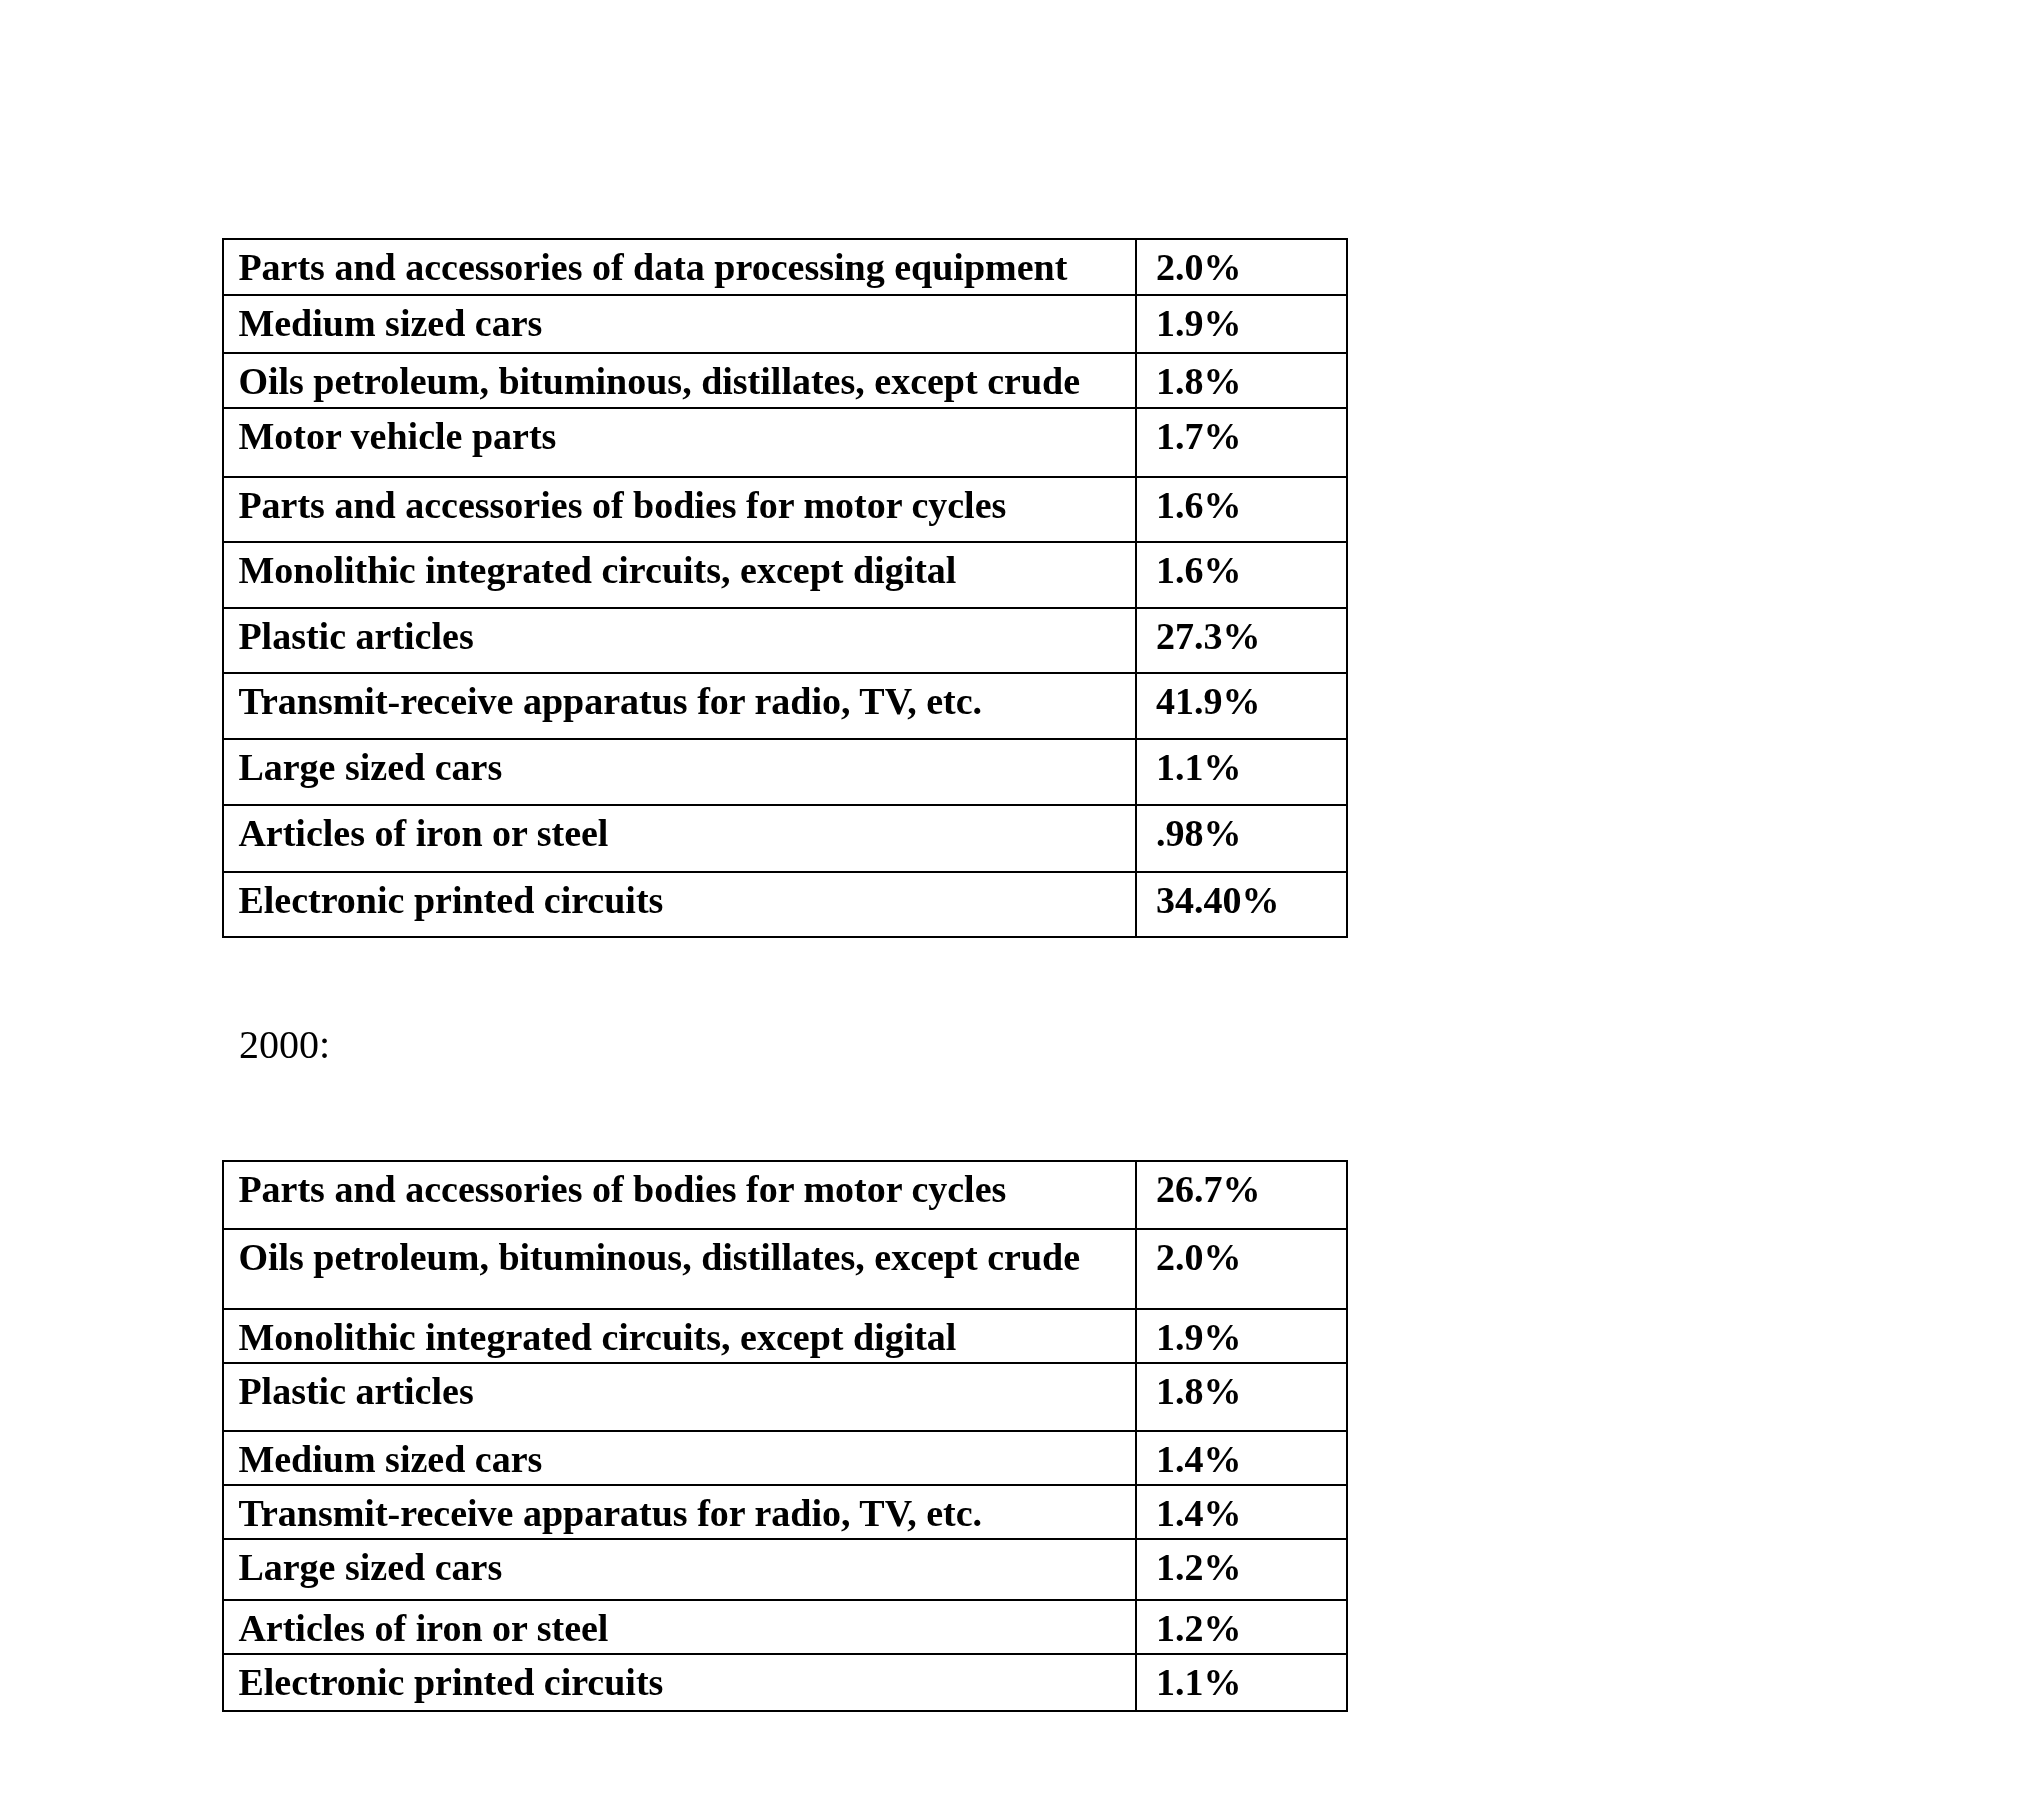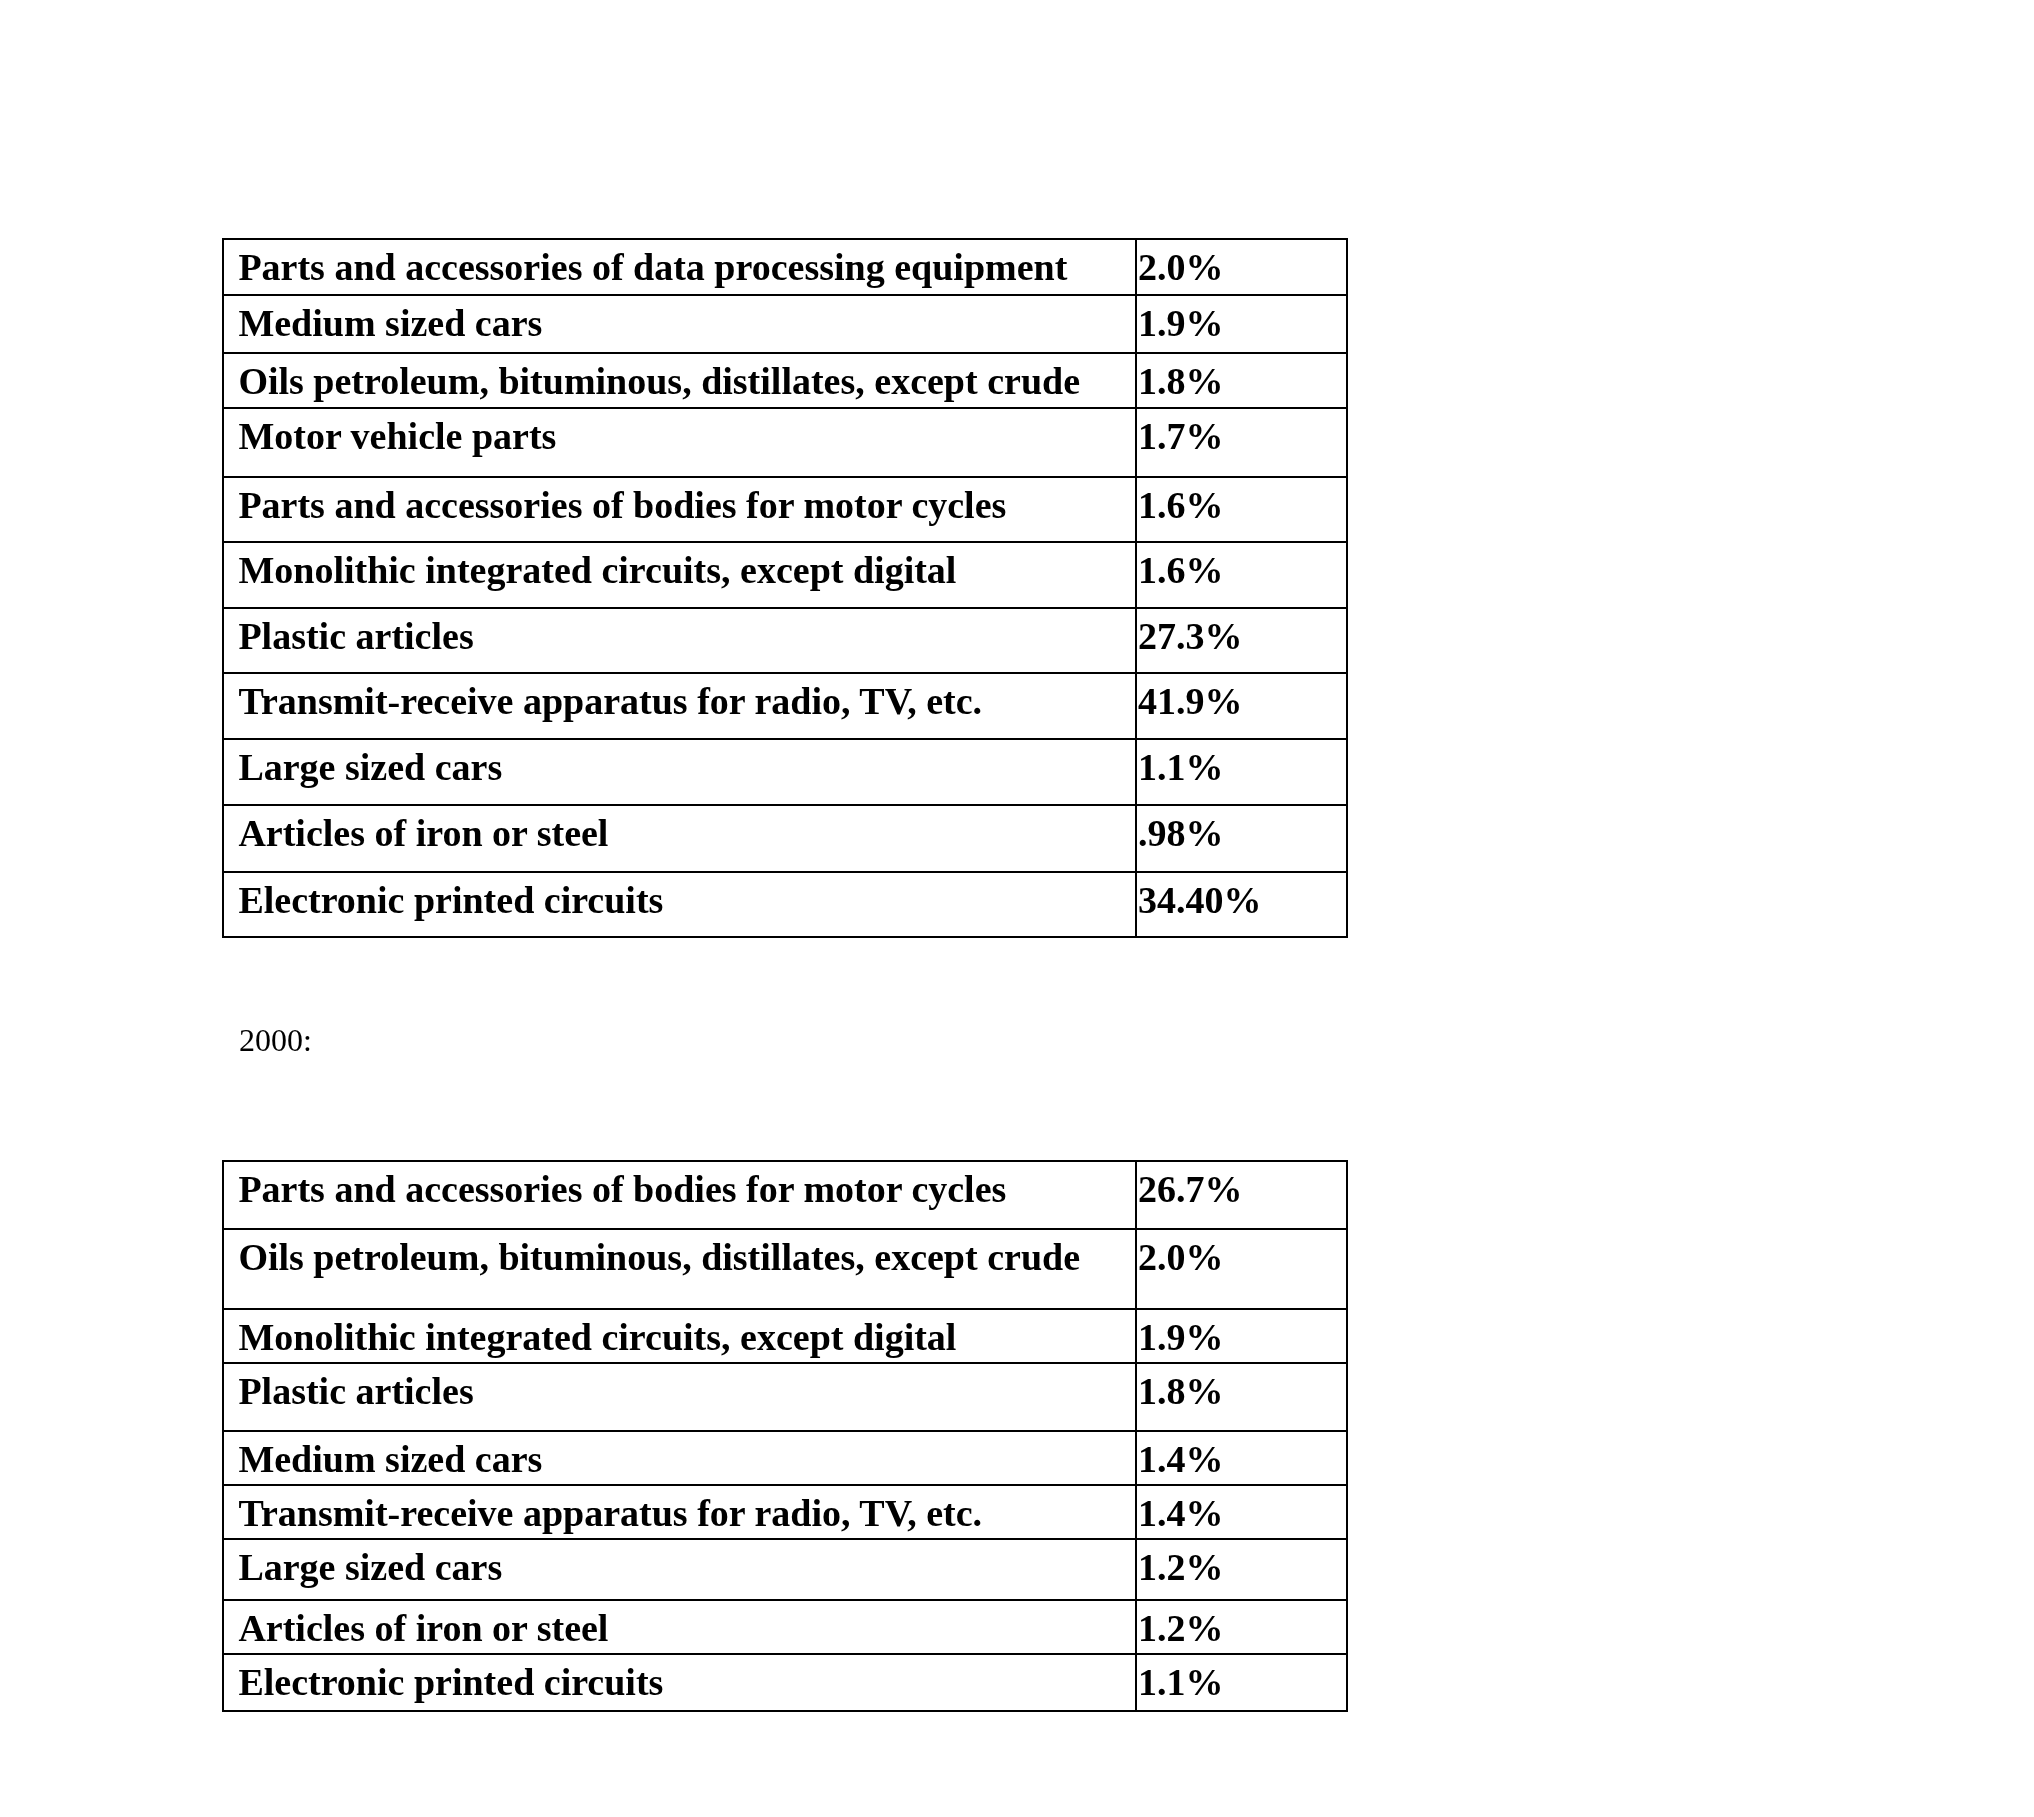--- a/index.html
+++ b/index.html
@@ -34,28 +34,28 @@
     border: 2.4px solid #000000;
     vertical-align: top;
     font-size: 38px;
     line-height: 1.22;
     padding: 4px 8px 1.6px 14.4px;
     overflow: hidden;
     white-space: nowrap;
     font-weight: bold;
   }
   table.rank-table td.val {
-    padding-left: 1px;
+    padding-left: 19px;
     margin-top: 16px;
   }
   .year-label {
     position: absolute;
     left: 239px;
     top: 1023px;
-    font-size: 32px;
+    font-size: 40px;
     line-height: 1.1;
     text-align: right;
   }
 </style>
 </head>
 <body>
 
 <div class="page">
 
   <table class="rank-table t1">

